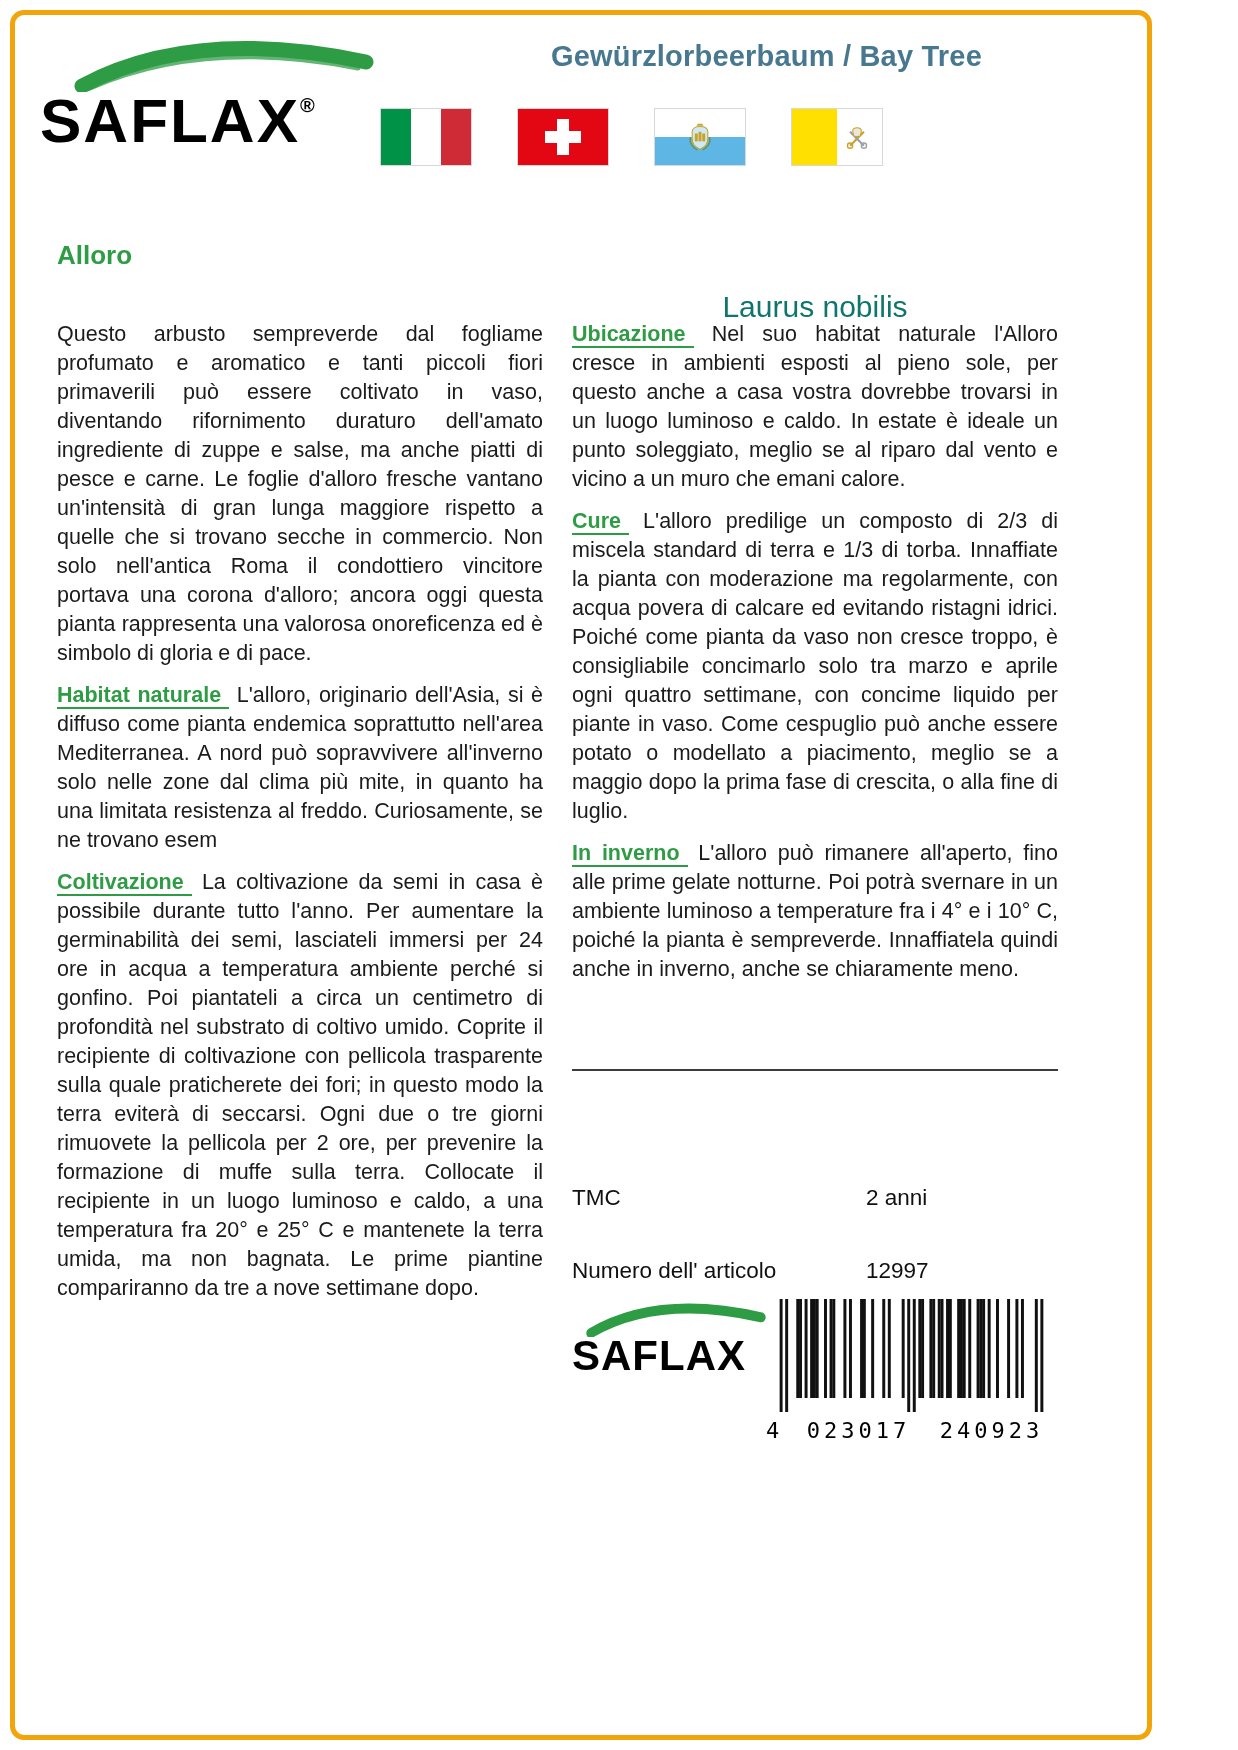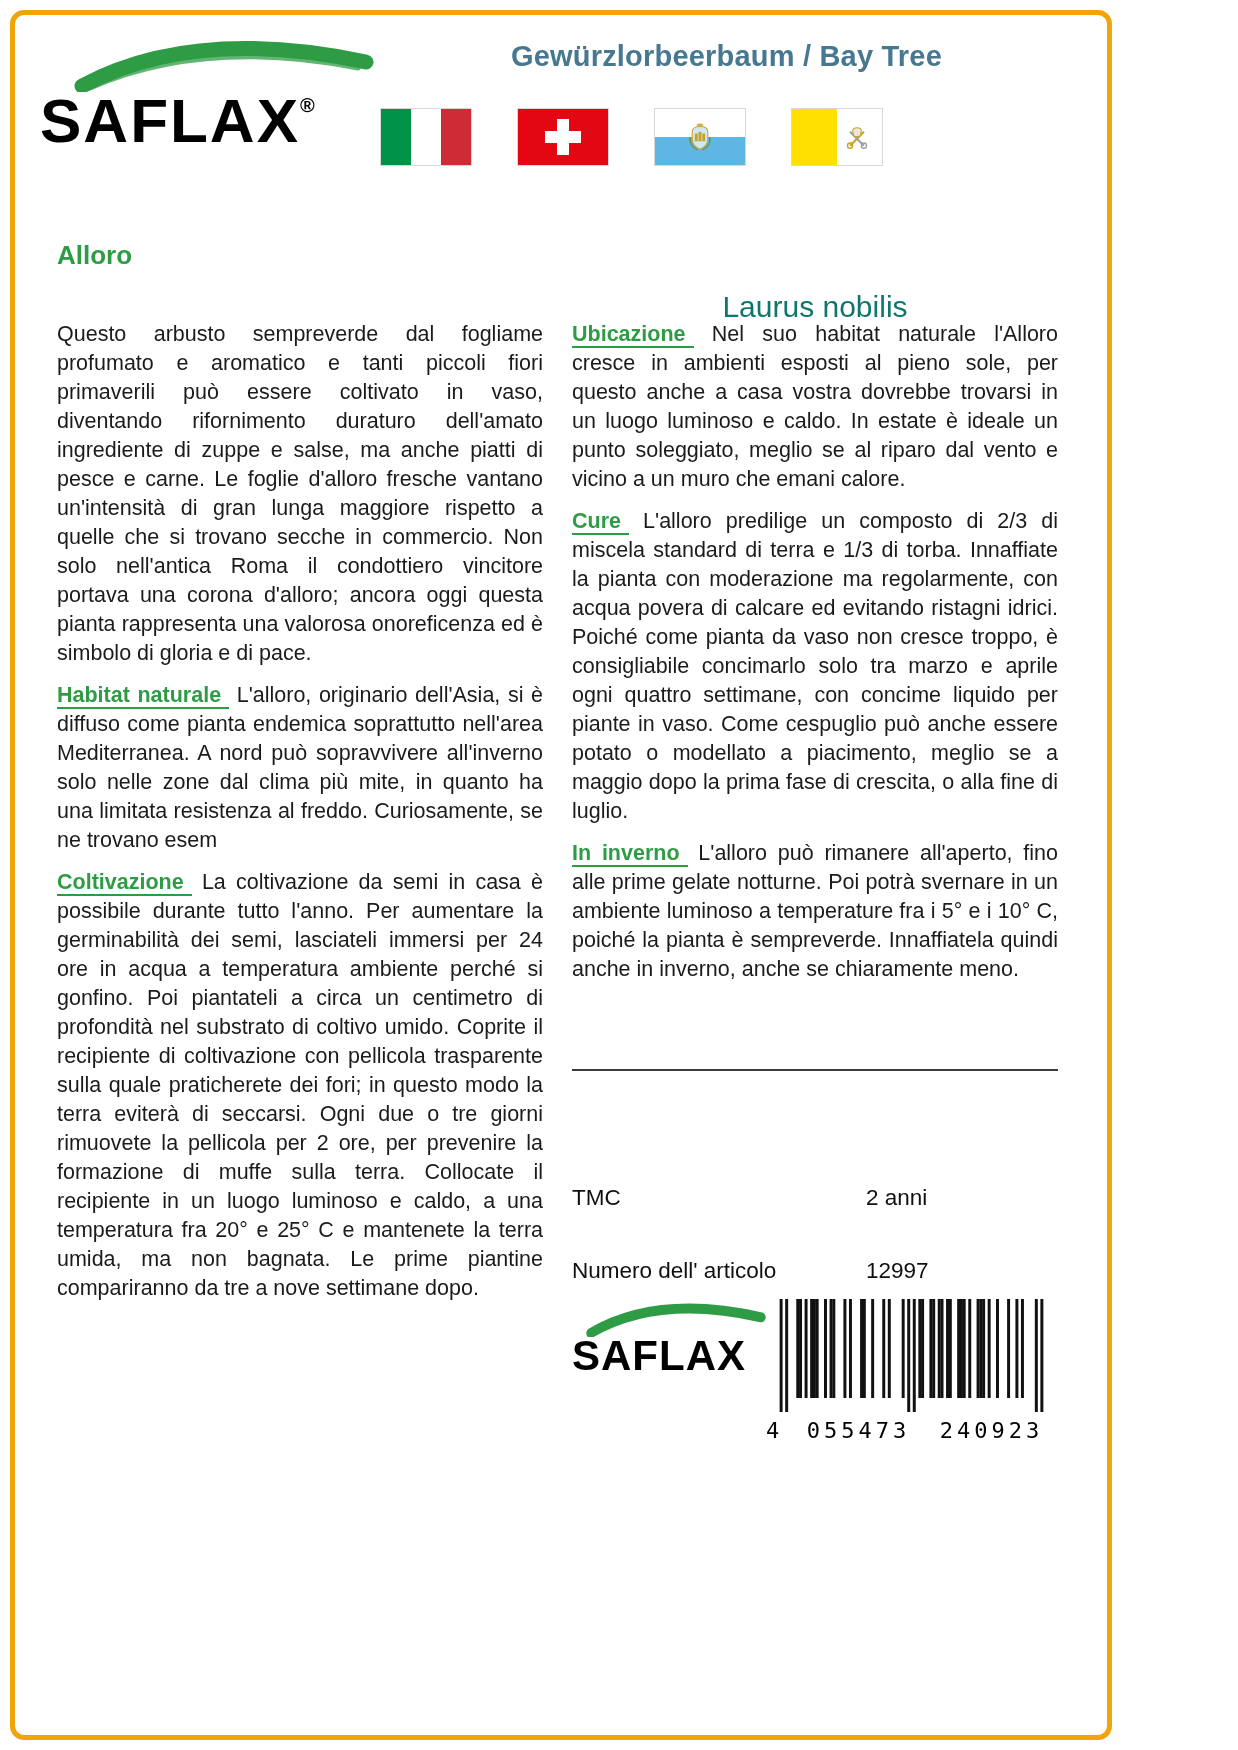--- a/index.html
+++ b/index.html
@@ -1,18 +1,18 @@
 <!DOCTYPE html>
 <html lang="it"><head>
 <meta charset="utf-8">
 <style>
   html,body{margin:0;padding:0;background:#fff;}
   .page{
     position:relative;width:1122px;height:1750px;background:#ffffff;
-    font-family:"Liberation Sans",sans-serif;color:#1b1b1b;overflow:hidden;
+    font-family:"Liberation Sans",sans-serif;color:#1b1b1b;overflow:hidden;padding-left:40px;
   }
   .border-frame{
     position:absolute;left:10px;top:10px;right:10px;bottom:10px;
     border:5px solid #f1a50a;border-radius:14px;pointer-events:none;
   }
   
   .header-subtitle{
     position:absolute;top:40px;right:180px;
     font-size:29px;font-weight:700;color:#47788f;letter-spacing:.2px;
   }
@@ -129,21 +129,21 @@
 
   <div class="col col-left">
     <p>Questo arbusto sempreverde dal fogliame profumato e aromatico e tanti piccoli fiori primaverili può essere coltivato in vaso, diventando rifornimento duraturo dell'amato ingrediente di zuppe e salse, ma anche piatti di pesce e carne. Le foglie d'alloro fresche vantano un'intensità di gran lunga maggiore rispetto a quelle che si trovano secche in commercio. Non solo nell'antica Roma il condottiero vincitore portava una corona d'alloro; ancora oggi questa pianta rappresenta una valorosa onoreficenza ed è simbolo di gloria e di pace.</p>
     <p><span class="h-inline">Habitat naturale</span> <span>L'alloro, originario dell'Asia, si è diffuso come pianta endemica soprattutto nell'area Mediterranea. A nord può sopravvivere all'inverno solo nelle zone dal clima più mite, in quanto ha una limitata resistenza al freddo. Curiosamente, se ne trovano esem</span></p>
     <p><span class="h-inline">Coltivazione</span> <span>La coltivazione da semi in casa è possibile durante tutto l'anno.  Per aumentare la germinabilità dei semi, lasciateli immersi per 24 ore in acqua a temperatura ambiente perché si gonfino. Poi piantateli a circa un centimetro di profondità nel substrato di coltivo umido. Coprite il recipiente di coltivazione con pellicola trasparente sulla quale praticherete dei fori; in questo modo la terra eviterà di seccarsi. Ogni due o tre giorni rimuovete la pellicola per 2 ore, per prevenire la formazione di muffe sulla terra. Collocate il recipiente in un luogo luminoso e caldo, a una temperatura fra 20° e 25° C e mantenete la terra umida, ma non bagnata. Le prime piantine compariranno da tre a nove settimane dopo.</span></p>
   </div>
 
   <div class="col col-right">
     <p><span class="h-inline">Ubicazione</span> <span>Nel suo habitat naturale l'Alloro cresce in ambienti esposti al pieno sole, per questo anche a casa vostra dovrebbe trovarsi in un luogo luminoso e caldo. In estate è ideale un punto soleggiato, meglio se al riparo dal vento e vicino a un muro che emani calore.</span></p>
     <p><span class="h-inline">Cure</span> <span>L'alloro predilige un composto di 2/3 di miscela standard di terra e 1/3 di torba. Innaffiate la pianta con moderazione ma regolarmente, con acqua povera di calcare ed evitando ristagni idrici. Poiché come pianta da vaso non cresce troppo, è consigliabile concimarlo solo tra marzo e aprile ogni quattro settimane, con concime liquido per piante in vaso. Come cespuglio può anche essere potato o modellato a piacimento, meglio se a maggio dopo la prima fase di crescita, o alla fine di luglio.</span></p>
-    <p><span class="h-inline">In inverno</span> <span>L'alloro può rimanere all'aperto, fino alle prime gelate notturne. Poi potrà svernare in un ambiente luminoso a temperature fra i 5° e i 10° C, poiché la pianta è sempreverde. Innaffiatela quindi anche in inverno, anche se chiaramente meno.</span></p>
+    <p><span class="h-inline">In inverno</span> <span>L'alloro può rimanere all'aperto, fino alle prime gelate notturne. Poi potrà svernare in un ambiente luminoso a temperature fra i 4° e i 10° C, poiché la pianta è sempreverde. Innaffiatela quindi anche in inverno, anche se chiaramente meno.</span></p>
 
     <div class="divider"></div>
 
     <div class="specs">
       <span class="spec-label">TMC</span>
       <span class="spec-value">2 anni</span>
       <span class="spec-label">Numero dell' articolo</span>
       <span class="spec-value">12997</span>
     </div>
 
@@ -195,19 +195,19 @@
             <rect x="227.75" y="0" width="3.05" height="99"></rect>
             <rect x="236.30" y="0" width="3.05" height="99"></rect>
             <rect x="247.70" y="0" width="3.05" height="99"></rect>
             <rect x="256.25" y="0" width="3.05" height="99"></rect>
             <rect x="261.95" y="0" width="3.05" height="99"></rect>
             <rect x="276.20" y="0" width="3.05" height="113"></rect>
             <rect x="281.90" y="0" width="3.05" height="113"></rect>
           </svg>
         <div class="bc-digits">
           <span class="lead">4</span>
-          <span class="grp">055473</span>
+          <span class="grp">023017</span>
           <span class="grp">240923</span>
         </div>
       </div>
     </div>
   </div>
 </div>
 
 </body></html>

